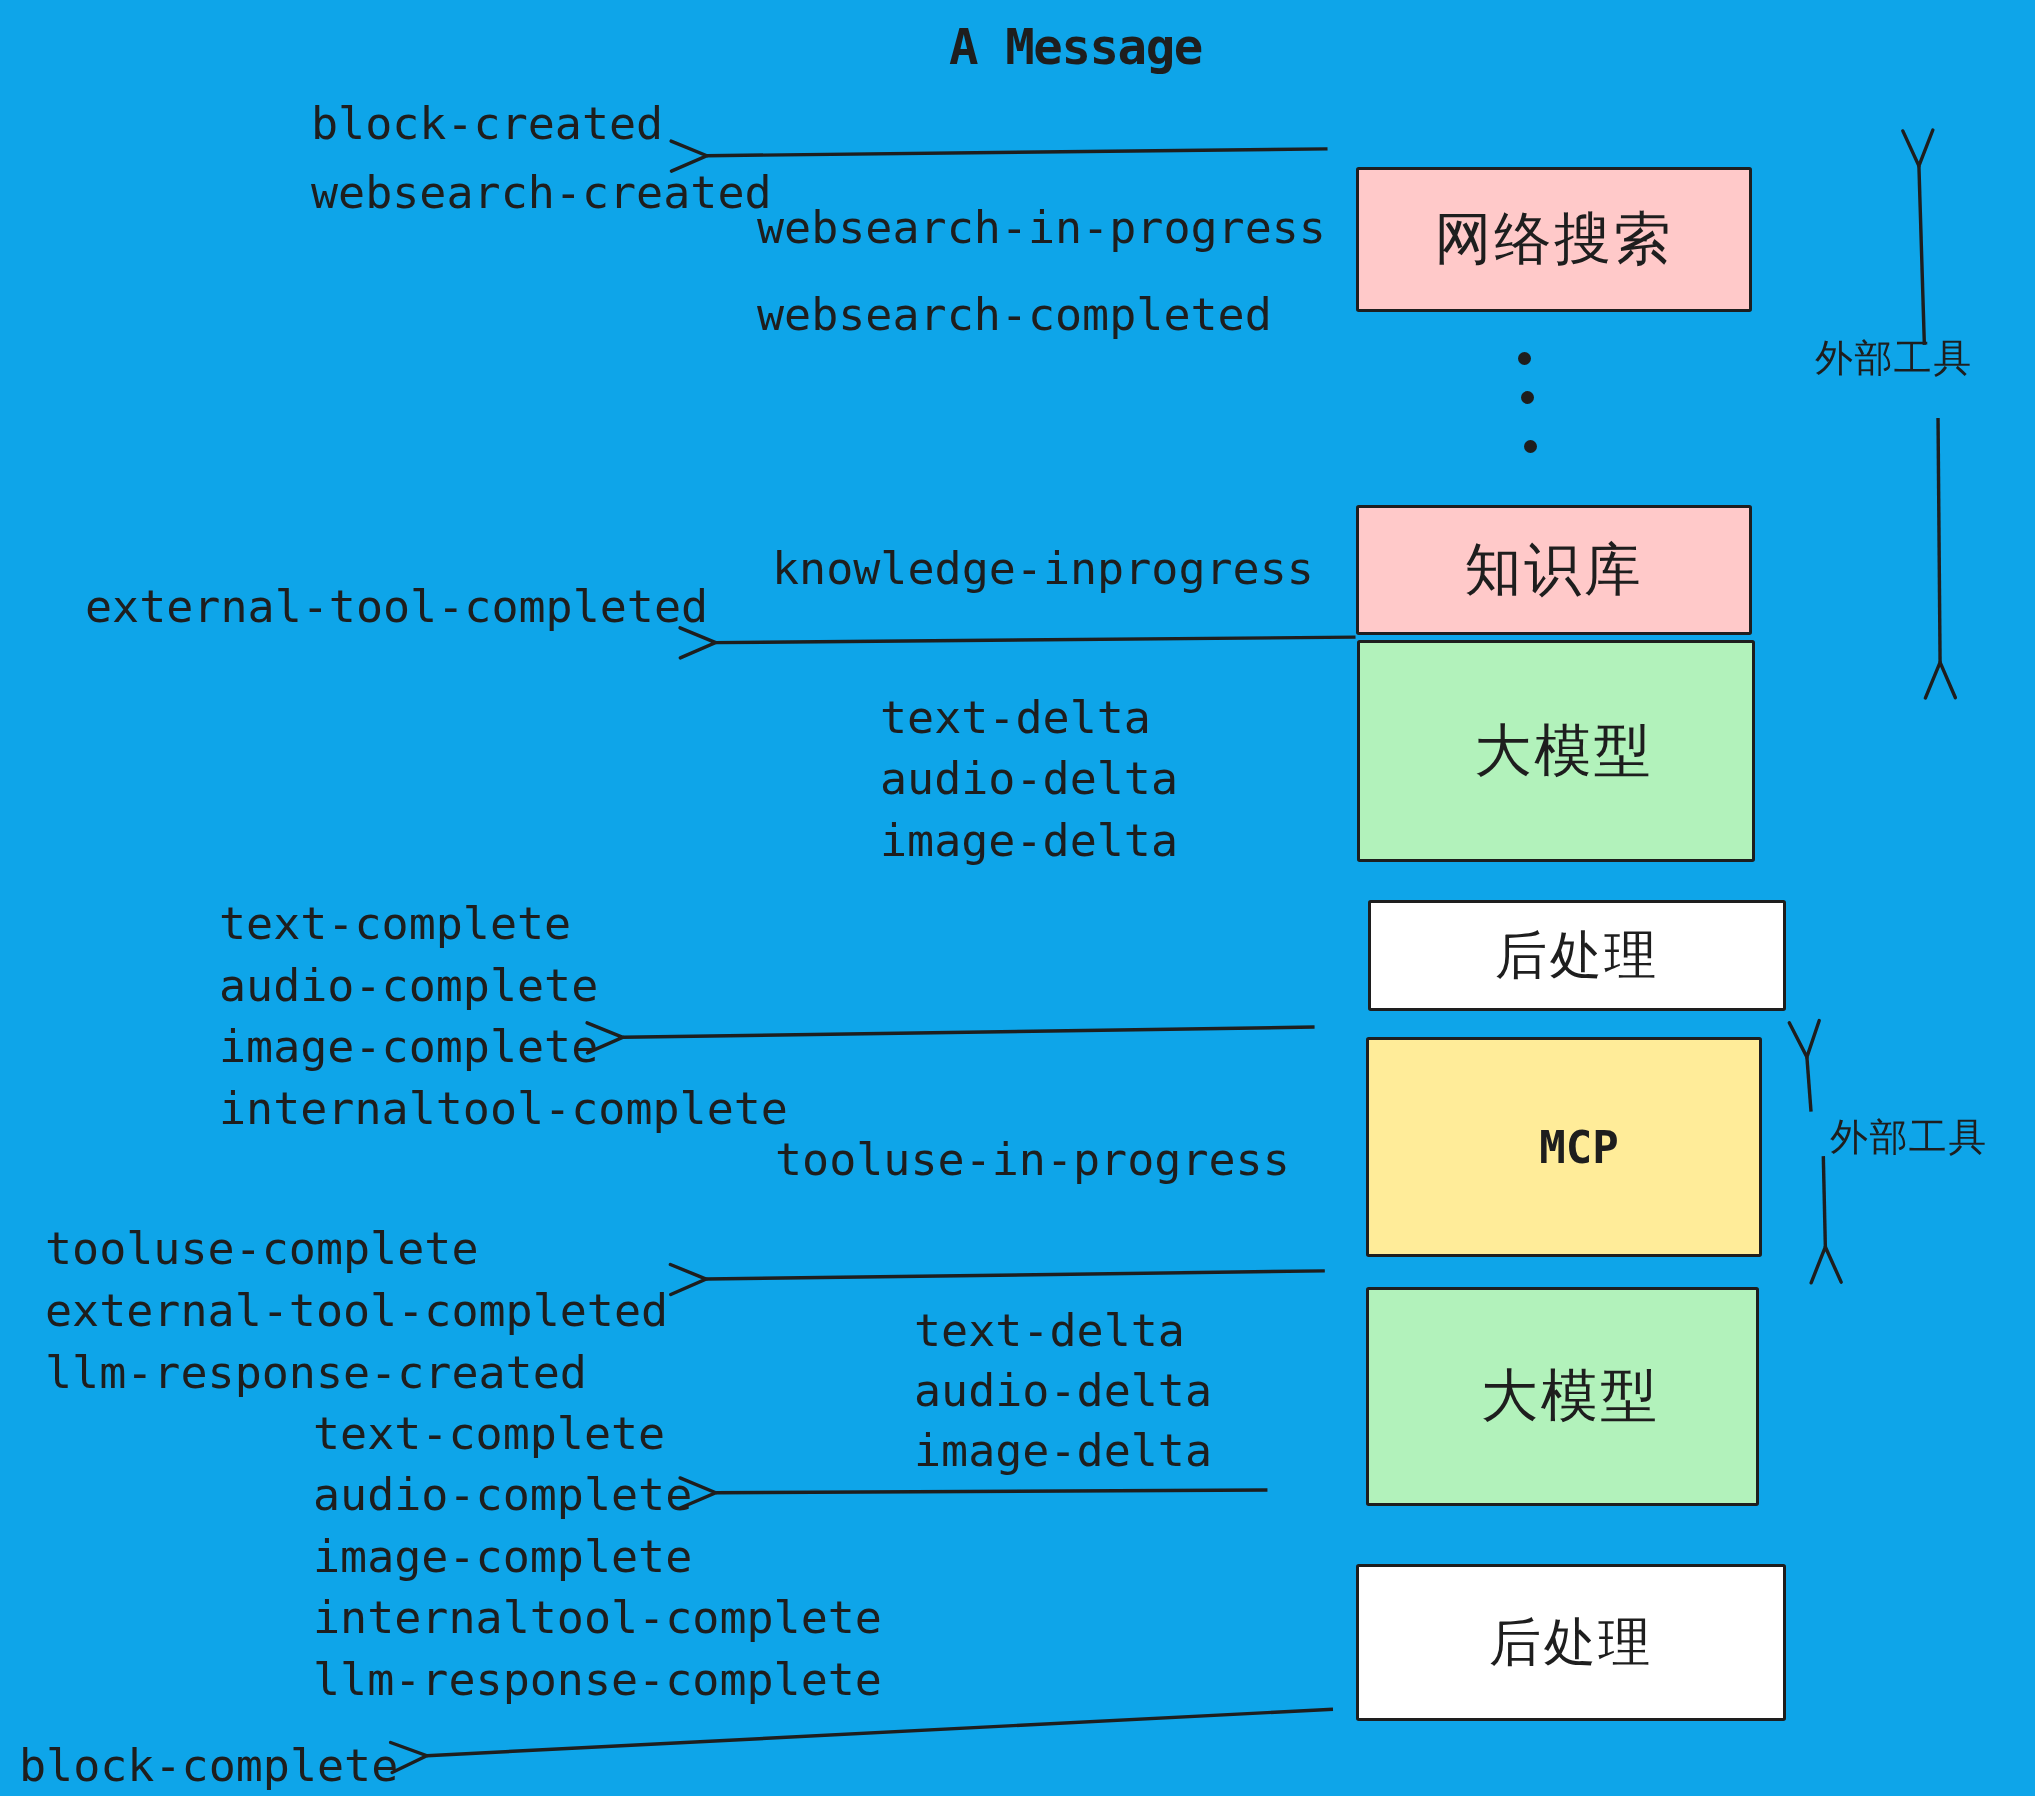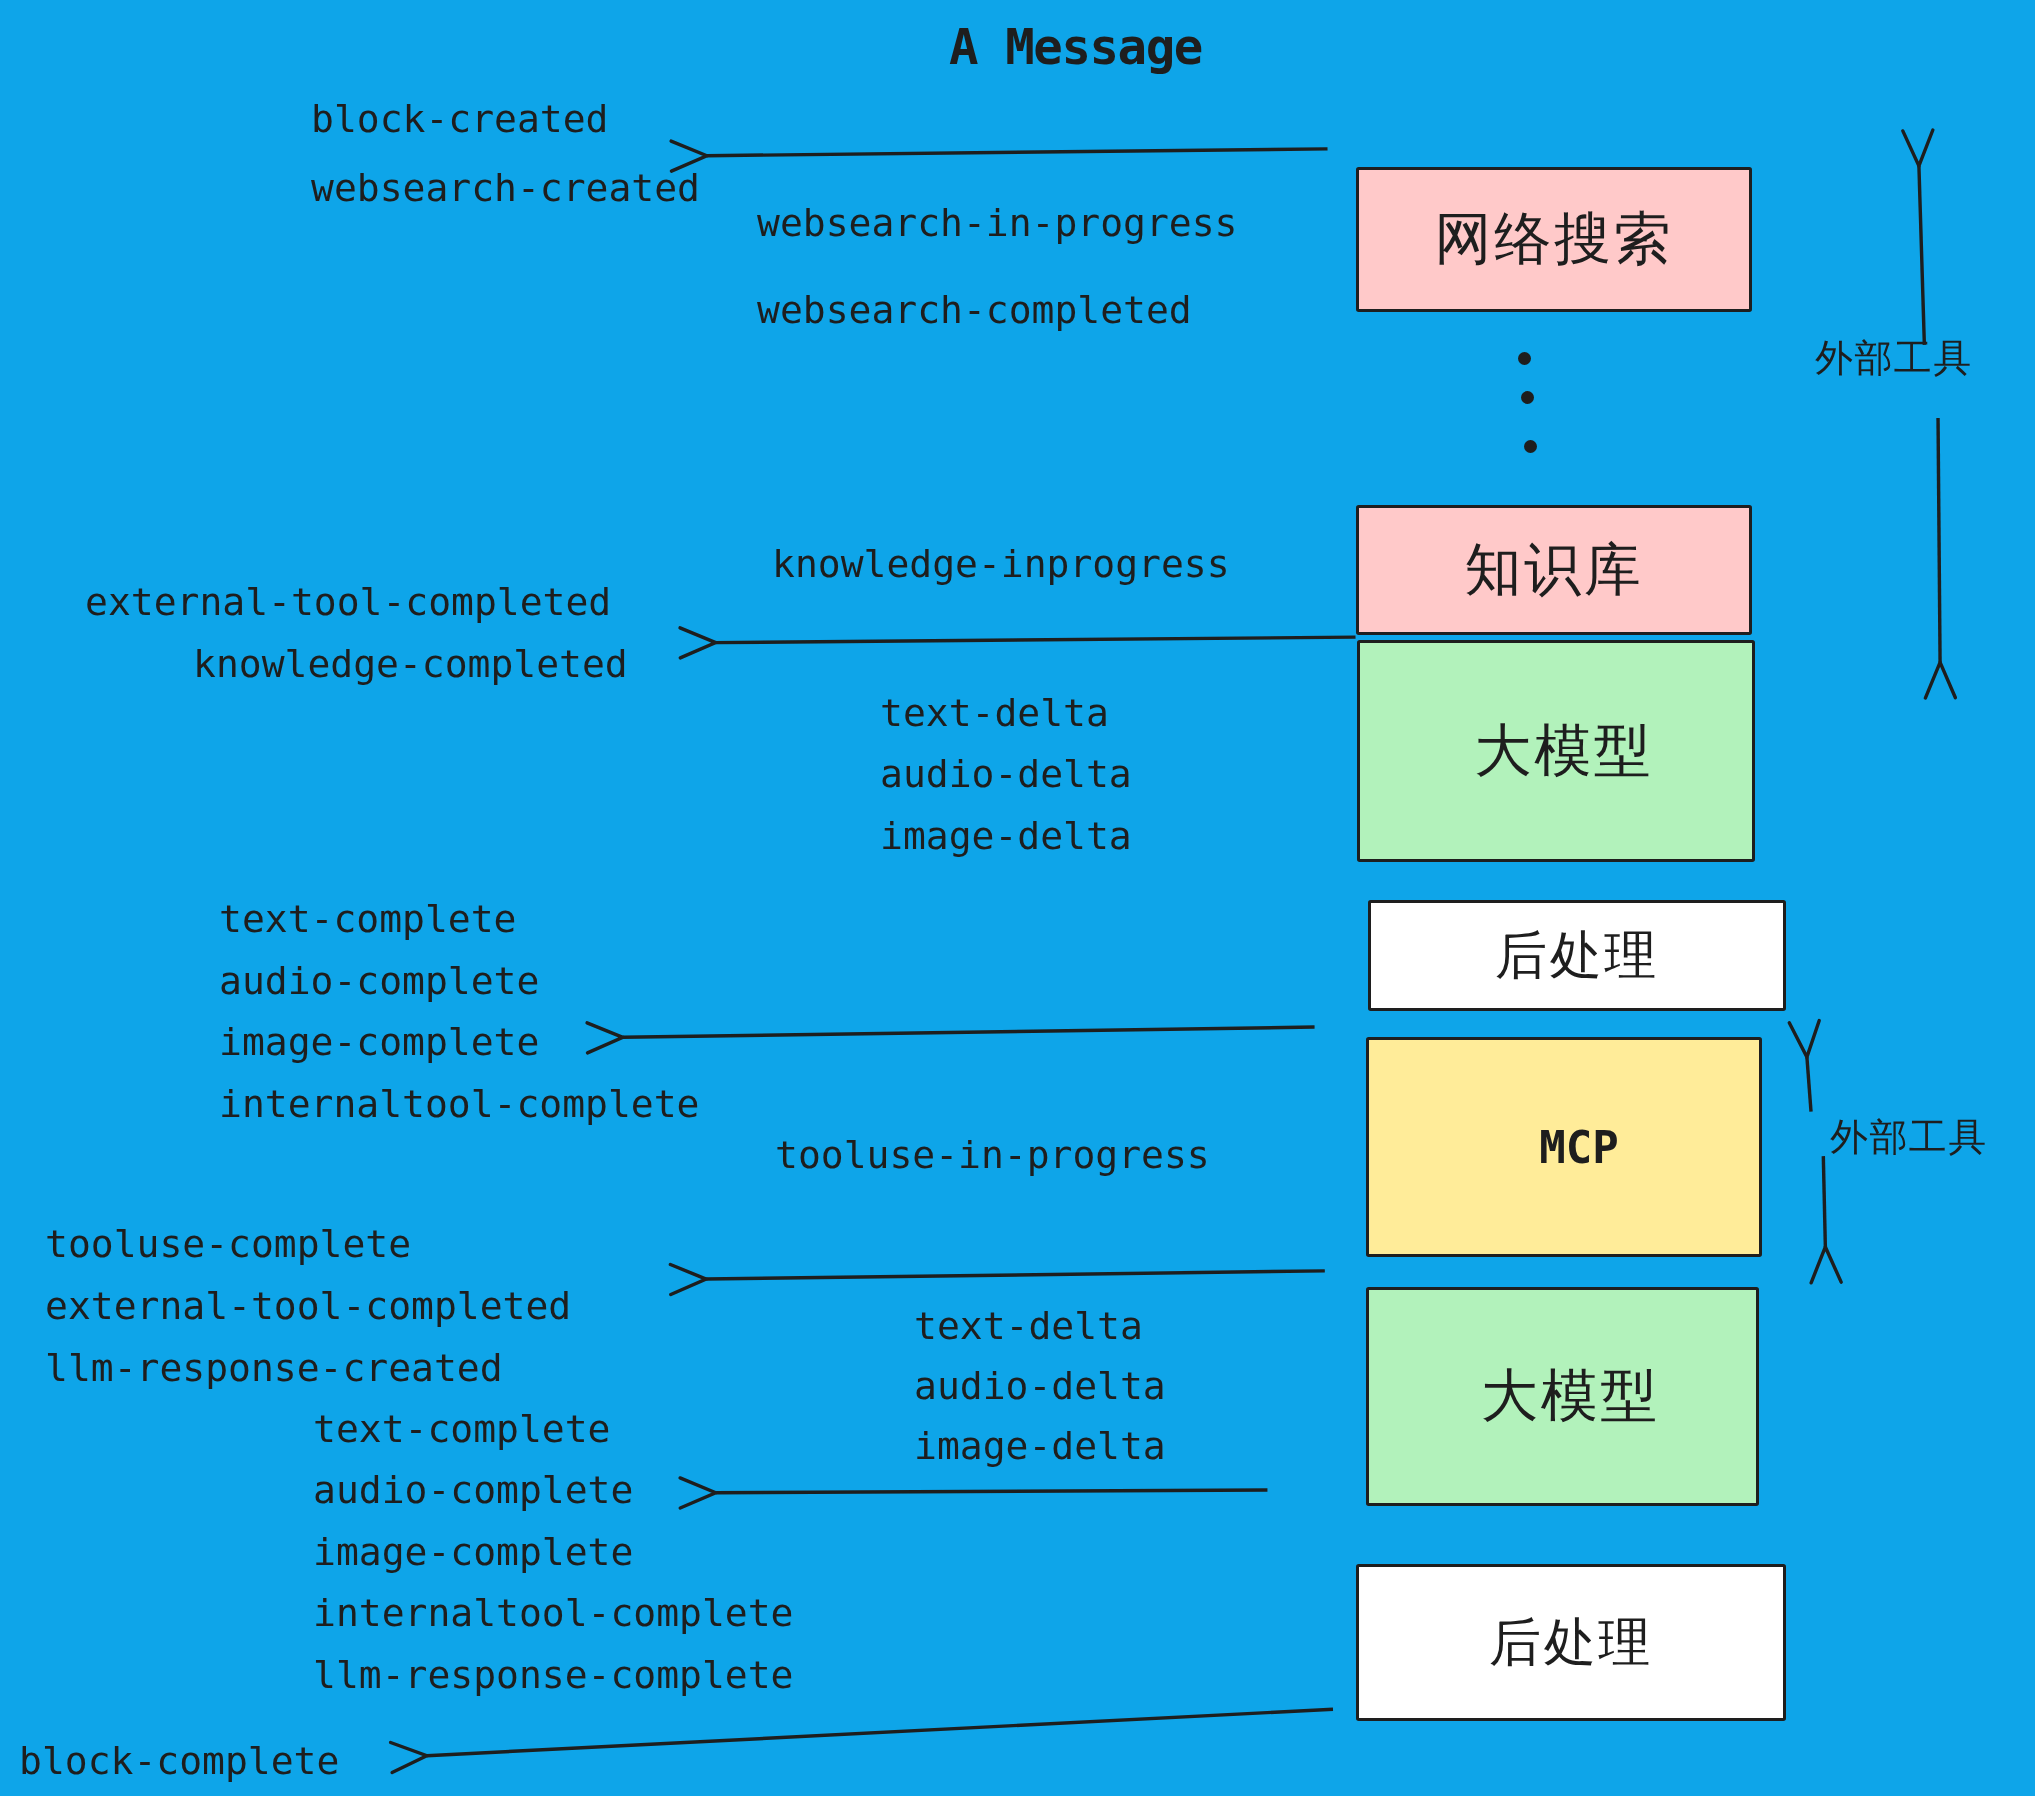--- a/index.html
+++ b/index.html
@@ -15,21 +15,21 @@
   .title {
     position: absolute;
     left: 949px; top: 19px;
     font-size: 49px;
     font-weight: bold;
     letter-spacing: -1.4px;
     white-space: nowrap;
   }
   .evt {
     position: absolute;
-    font-size: 38px;
+    font-size: 45px;
     line-height: 1.05;
     white-space: nowrap;
   }
   .box {
     position: absolute;
     box-sizing: border-box;
     border: 3.4px solid #1e1e1e;
     border-radius: 2.7px;
     display: flex;
     align-items: center;
@@ -76,21 +76,20 @@
 <div id="canvas">
 
   <div class="title">A Message</div>
 
   <div class="evt" style="left:311px;  top:100px;">block-created</div>
   <div class="evt" style="left:311px;  top:169px;">websearch-created</div>
   <div class="evt" style="left:757px; top:204px;">websearch-in-progress</div>
   <div class="evt" style="left:757px; top:291px;">websearch-completed</div>
   <div class="evt" style="left:772px; top:545px;">knowledge-inprogress</div>
   <div class="evt" style="left:85px;  top:583px;">external-tool-completed</div>
-  <div class="evt" style="left:193px;  top:645px;">knowledge-completed</div>
   <div class="evt" style="left:880px; top:694px;">text-delta</div>
   <div class="evt" style="left:880px; top:755px;">audio-delta</div>
   <div class="evt" style="left:880px; top:817px;">image-delta</div>
   <div class="evt" style="left:219px;  top:900px;">text-complete</div>
   <div class="evt" style="left:219px;  top:962px;">audio-complete</div>
   <div class="evt" style="left:219px;  top:1023px;">image-complete</div>
   <div class="evt" style="left:219px;  top:1085px;">internaltool-complete</div>
   <div class="evt" style="left:775px; top:1136px;">tooluse-in-progress</div>
   <div class="evt" style="left:45px;   top:1225px;">tooluse-complete</div>
   <div class="evt" style="left:45px;   top:1287px;">external-tool-completed</div>

